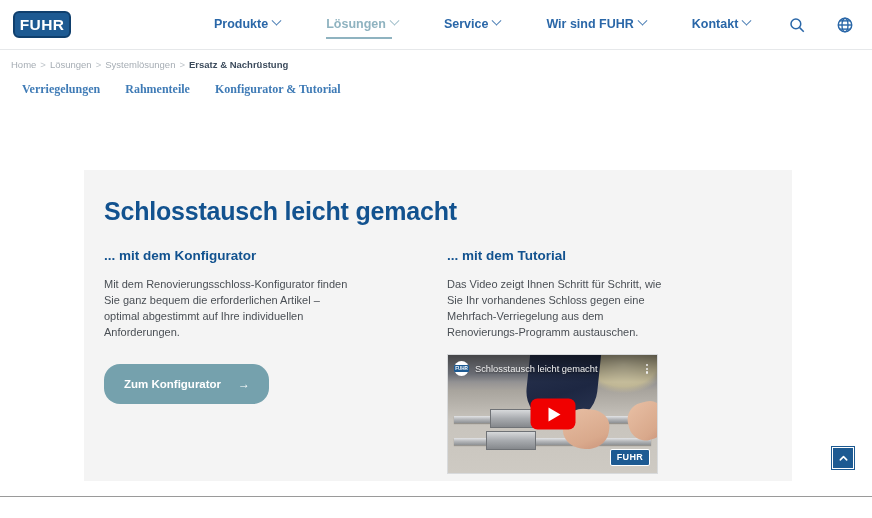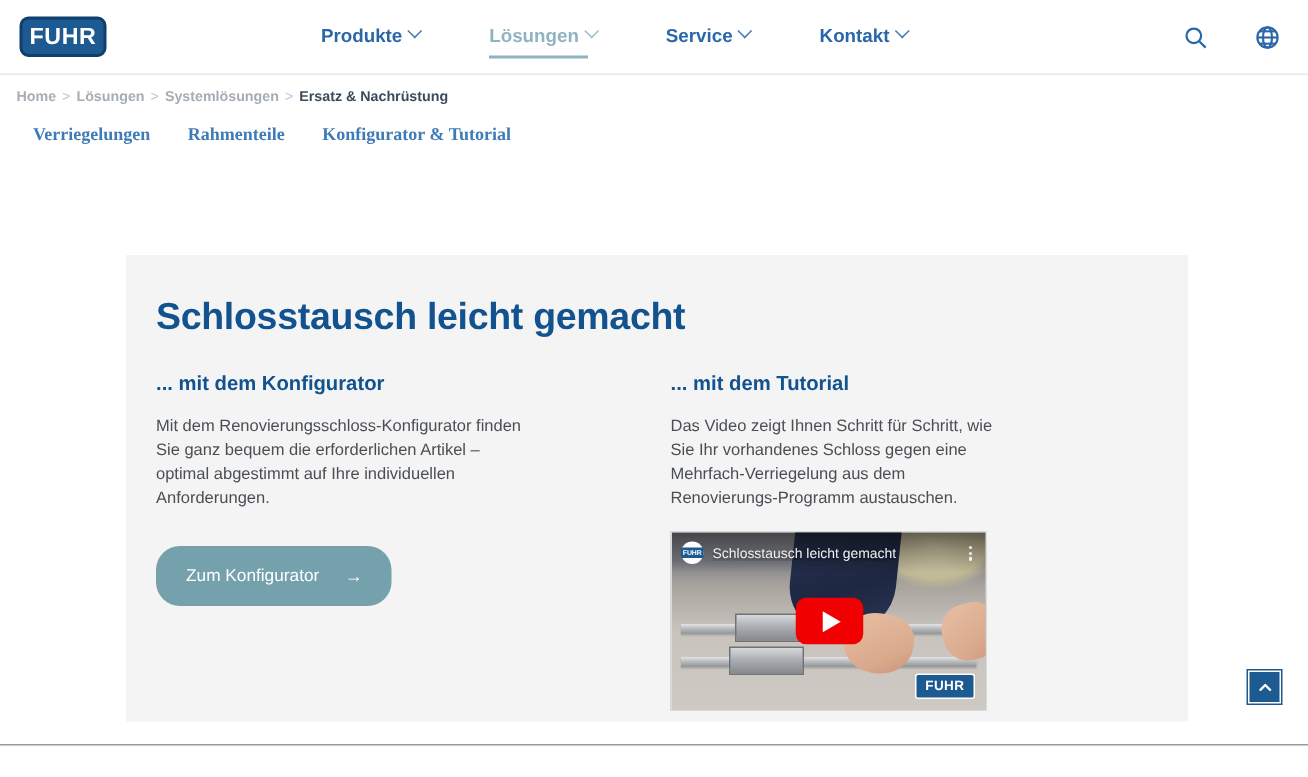--- a/index.html
+++ b/index.html
@@ -116,21 +116,21 @@
     padding: 9px 0 0 11px;
   }
   .breadcrumb {
     font-size: 9.5px;
     color: #a6adb4;
     display: flex;
     align-items: center;
     gap: 4px;
     white-space: nowrap;
   }
-  .breadcrumb .cr { cursor: pointer; font-weight: bold; }
+  .breadcrumb .cr { cursor: pointer; }
   .breadcrumb .sep { color: #bfc5ca; }
   .breadcrumb .cr.current {
     color: #3c4b5c;
     font-weight: bold;
     cursor: default;
   }
 
   .subnav {
     display: flex;
     gap: 25px;
@@ -189,21 +189,21 @@
 
   
   .cta {
     margin-top: 24px;
     display: inline-flex;
     align-items: flex-end;
     gap: 17px;
     background: #75a1ad;
     color: #ffffff;
     font-size: 11.5px;
-    font-weight: normal;
+    font-weight: bold;
     border: none;
     border-radius: 16px;
     padding: 14px 19px 14px 20px;
     cursor: pointer;
     font-family: "Liberation Sans", sans-serif;
   }
   .cta .arr { font-size: 12px; line-height: 1; }
 
   
   .video {
@@ -379,20 +379,24 @@
       <div class="navitem">
         <span>Produkte</span>
         <i class="caret"></i>
       </div>
       <div class="navitem active">
         <span>Lösungen</span>
         <i class="caret"></i>
       </div>
       <div class="navitem">
         <span>Service</span>
+        <i class="caret"></i>
+      </div>
+      <div class="navitem">
+        <span>Wir sind FUHR</span>
         <i class="caret"></i>
       </div>
       <div class="navitem">
         <span>Kontakt</span>
         <i class="caret"></i>
       </div>
     </nav>
 
     <div class="header-tools">
       <span class="tool-icon">

